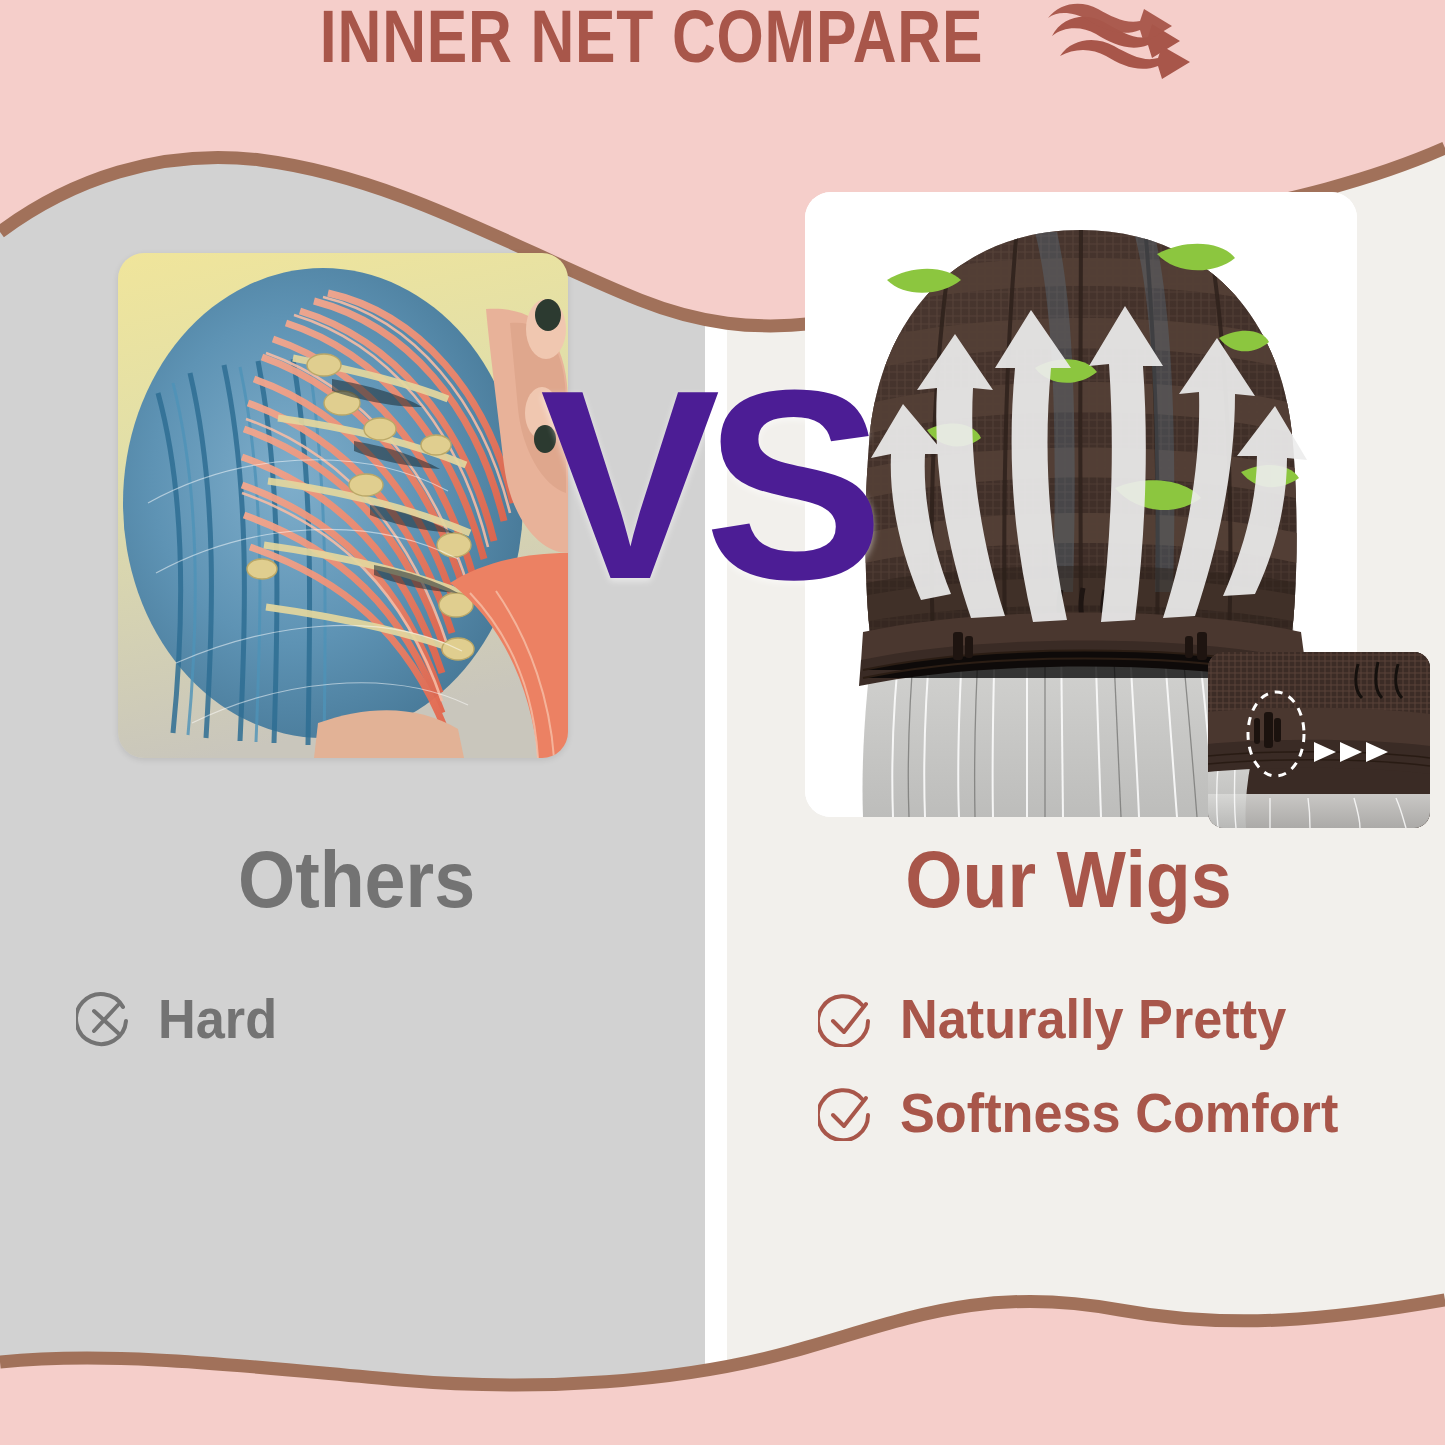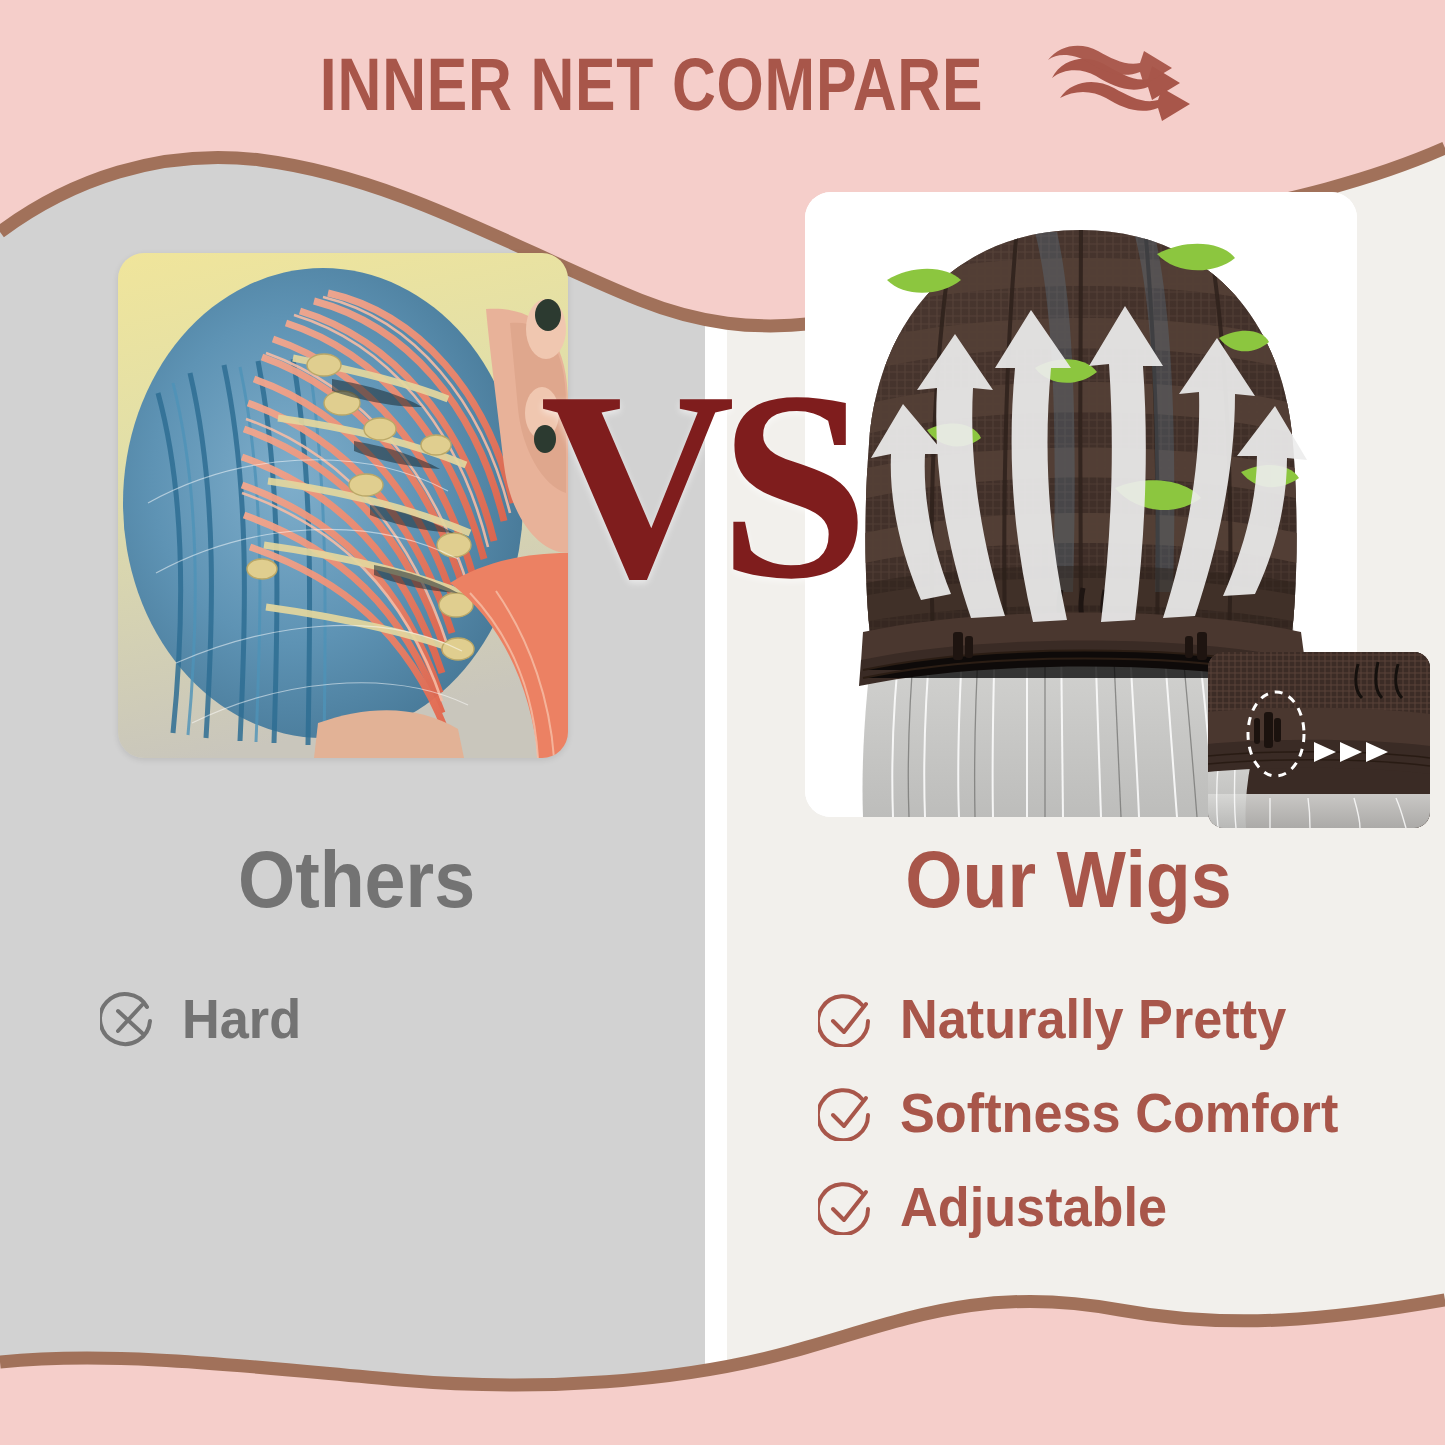--- a/index.html
+++ b/index.html
@@ -46,21 +46,20 @@
     width: 1445px; height: 1445px;
     pointer-events: none;
   }
 
   
   .header {
     position: absolute;
     left: 0; top: 0;
     width: 1445px; height: 170px;
     display: flex;
-    align-items: center;
     justify-content: center;
     gap: 26px;
     z-index: 40;
   }
   .header-title {
     font-size: 74px;
     font-weight: 700;
     letter-spacing: 1px;
     color: #A8564A;
     transform: scaleX(0.82);
@@ -104,26 +103,25 @@
   }
 
   
   .vs {
     position: absolute;
     left: 540px; top: 340px;
     width: 300px; height: 290px;
     z-index: 30;
     font-size: 270px;
     font-weight: 700;
-    color: #7f1d1d;
+    color: #4c1d95;
     line-height: 290px;
     letter-spacing: -16px;
     text-align: center;
     text-shadow: 0 3px 7px rgba(255,255,255,0.55);
-    font-family: Liberation Serif, serif;
   }
 
   
   .col {
     position: absolute;
     top: 840px;
     z-index: 35;
   }
   .col-left  { left: 0;    width: 713px; }
   .col-right { left: 708px; width: 721px; }
@@ -135,21 +133,21 @@
     line-height: 1;
     transform: scaleX(0.92);
   }
   .col-left .col-heading  { color: #737373; }
   .col-right .col-heading { color: #A8564A; }
 
   .feature-list {
     list-style: none;
     margin-top: 62px;
   }
-  .col-left  .feature-list { padding-left: 100px; }
+  .col-left  .feature-list { padding-left: 76px; }
   .col-right .feature-list { padding-left: 110px; }
 
   .feature-item {
     display: flex;
     align-items: center;
     gap: 26px;
     margin-bottom: 20px;
     height: 74px;
   }
   .feature-icon { width: 56px; height: 56px; flex: 0 0 auto; }
@@ -517,23 +515,16 @@
         </svg>
         <span class="feature-label">Naturally Pretty</span>
       </li>
       <li class="feature-item">
         <svg class="feature-icon" viewBox="0 0 56 56">
           <path d="M44 14 A25 25 0 1 0 50 30" fill="none" stroke="#A8564A" stroke-width="4" stroke-linecap="round"></path>
           <path d="M15 30 L26 41 L48 13" fill="none" stroke="#A8564A" stroke-width="4" stroke-linecap="round" stroke-linejoin="round"></path>
         </svg>
         <span class="feature-label">Softness Comfort</span>
       </li>
-      <li class="feature-item">
-        <svg class="feature-icon" viewBox="0 0 56 56">
-          <path d="M44 14 A25 25 0 1 0 50 30" fill="none" stroke="#A8564A" stroke-width="4" stroke-linecap="round"></path>
-          <path d="M15 30 L26 41 L48 13" fill="none" stroke="#A8564A" stroke-width="4" stroke-linecap="round" stroke-linejoin="round"></path>
-        </svg>
-        <span class="feature-label">Adjustable</span>
-      </li>
     </ul>
   </div>
 
 </div>
 
 </body></html>

